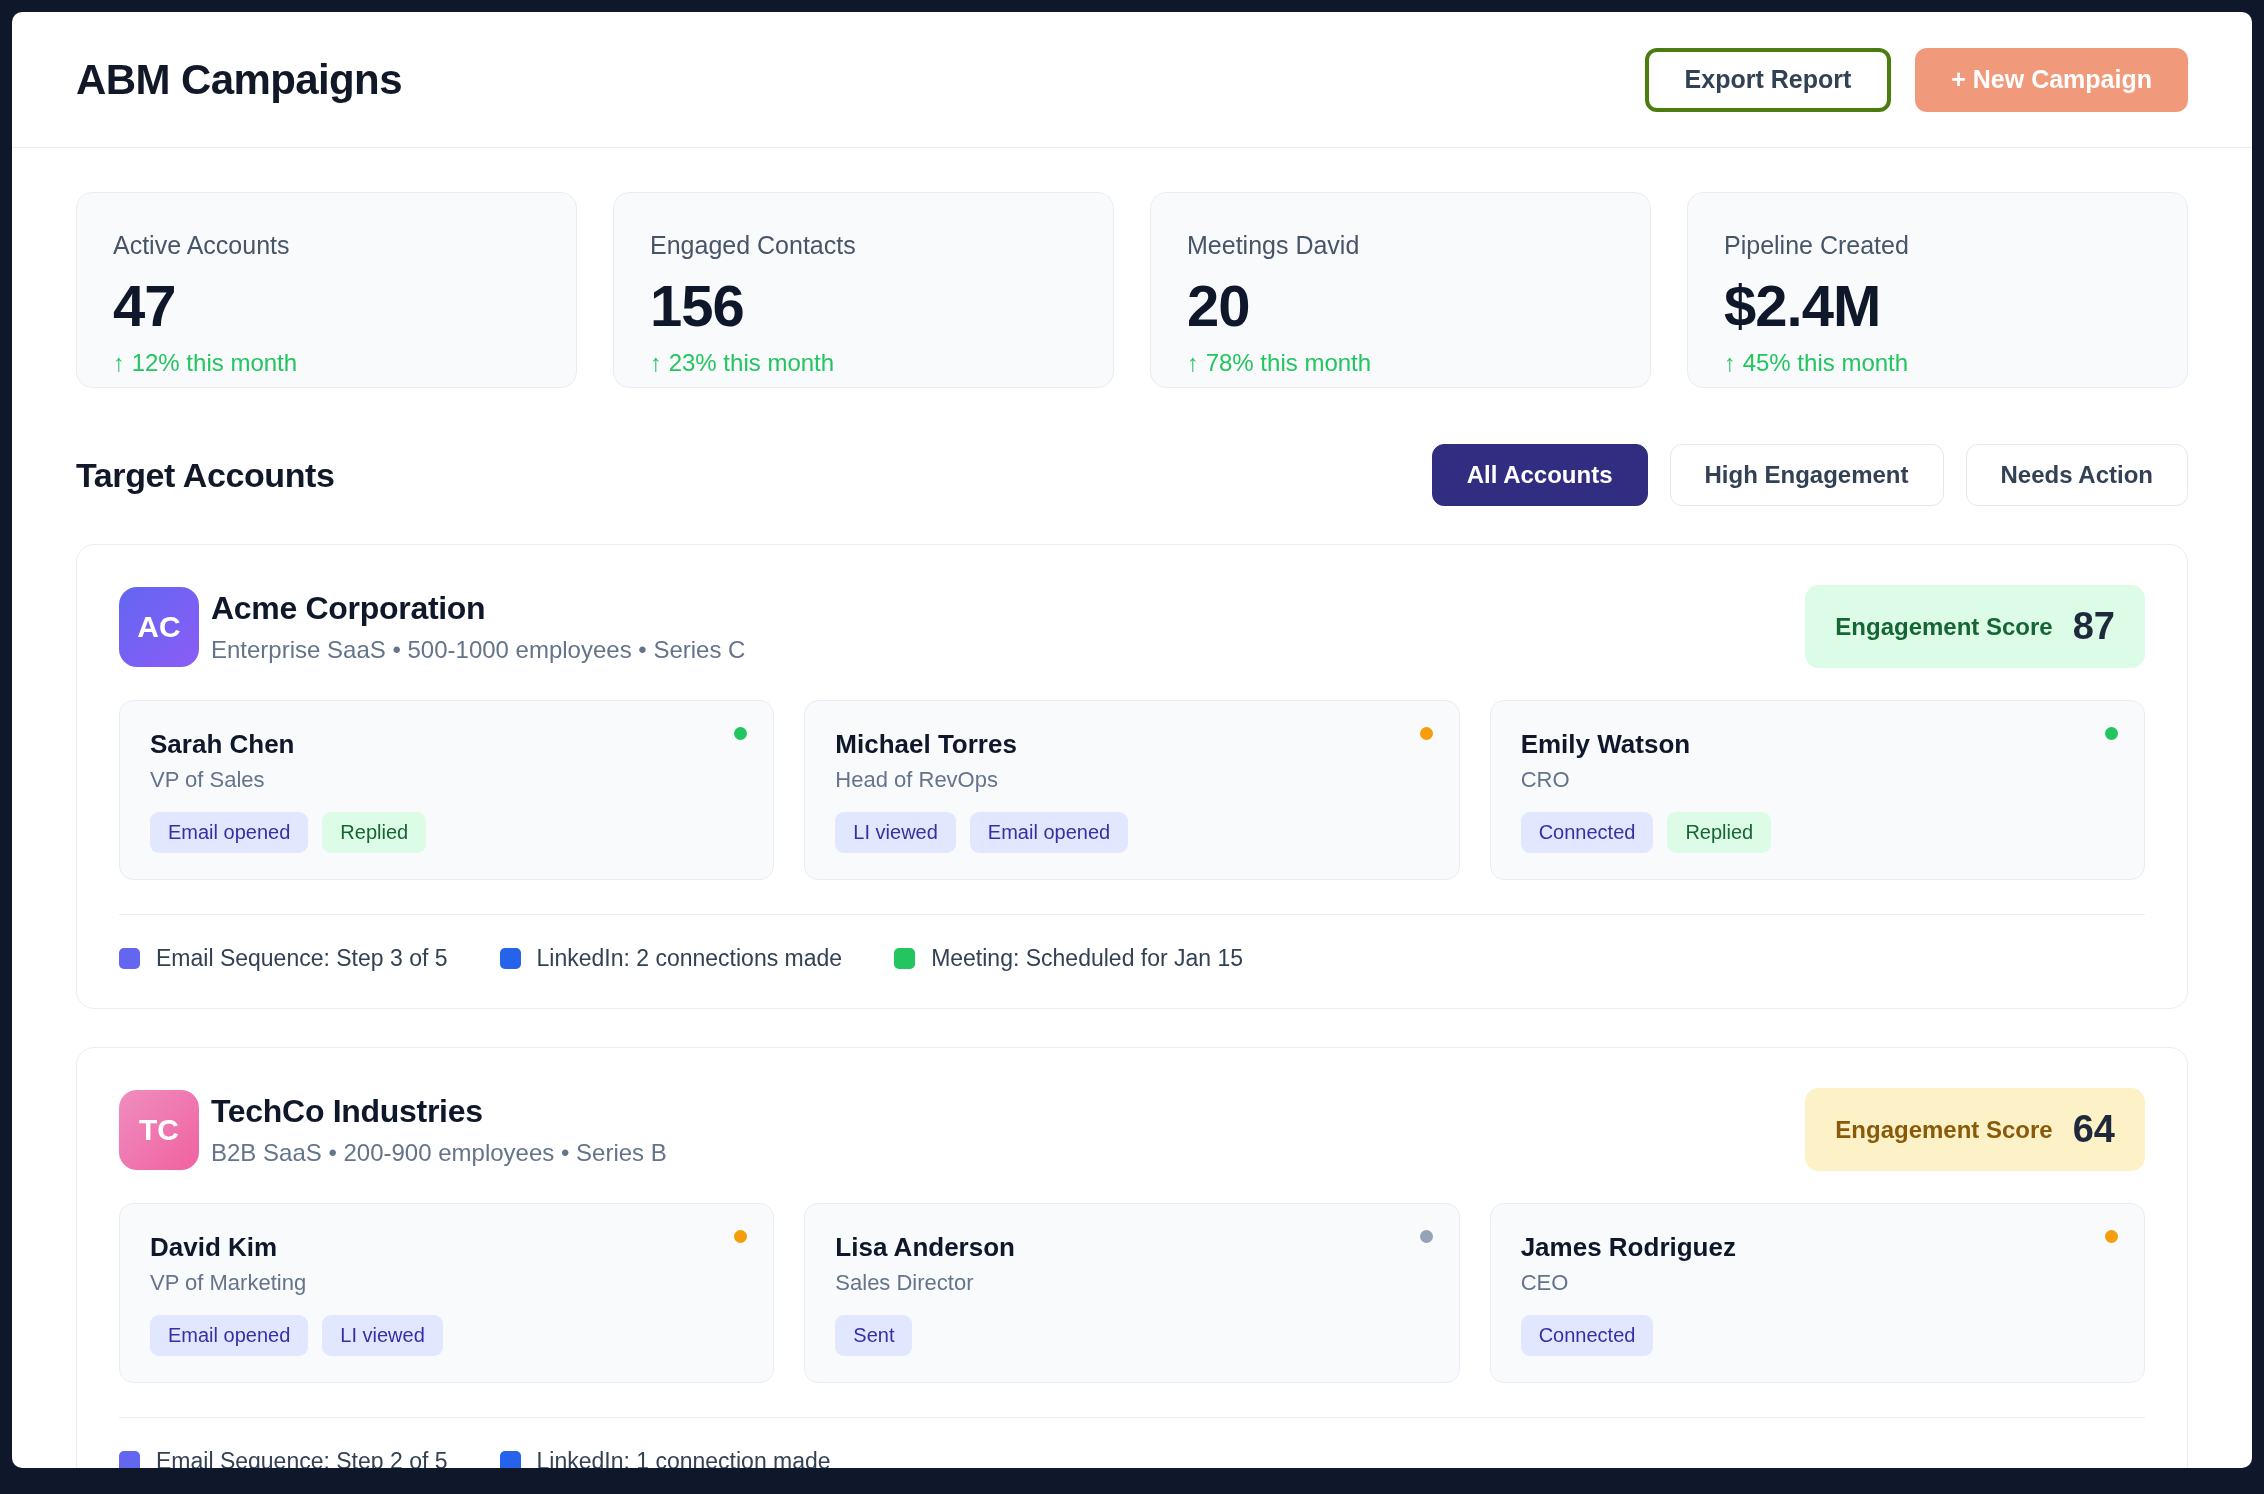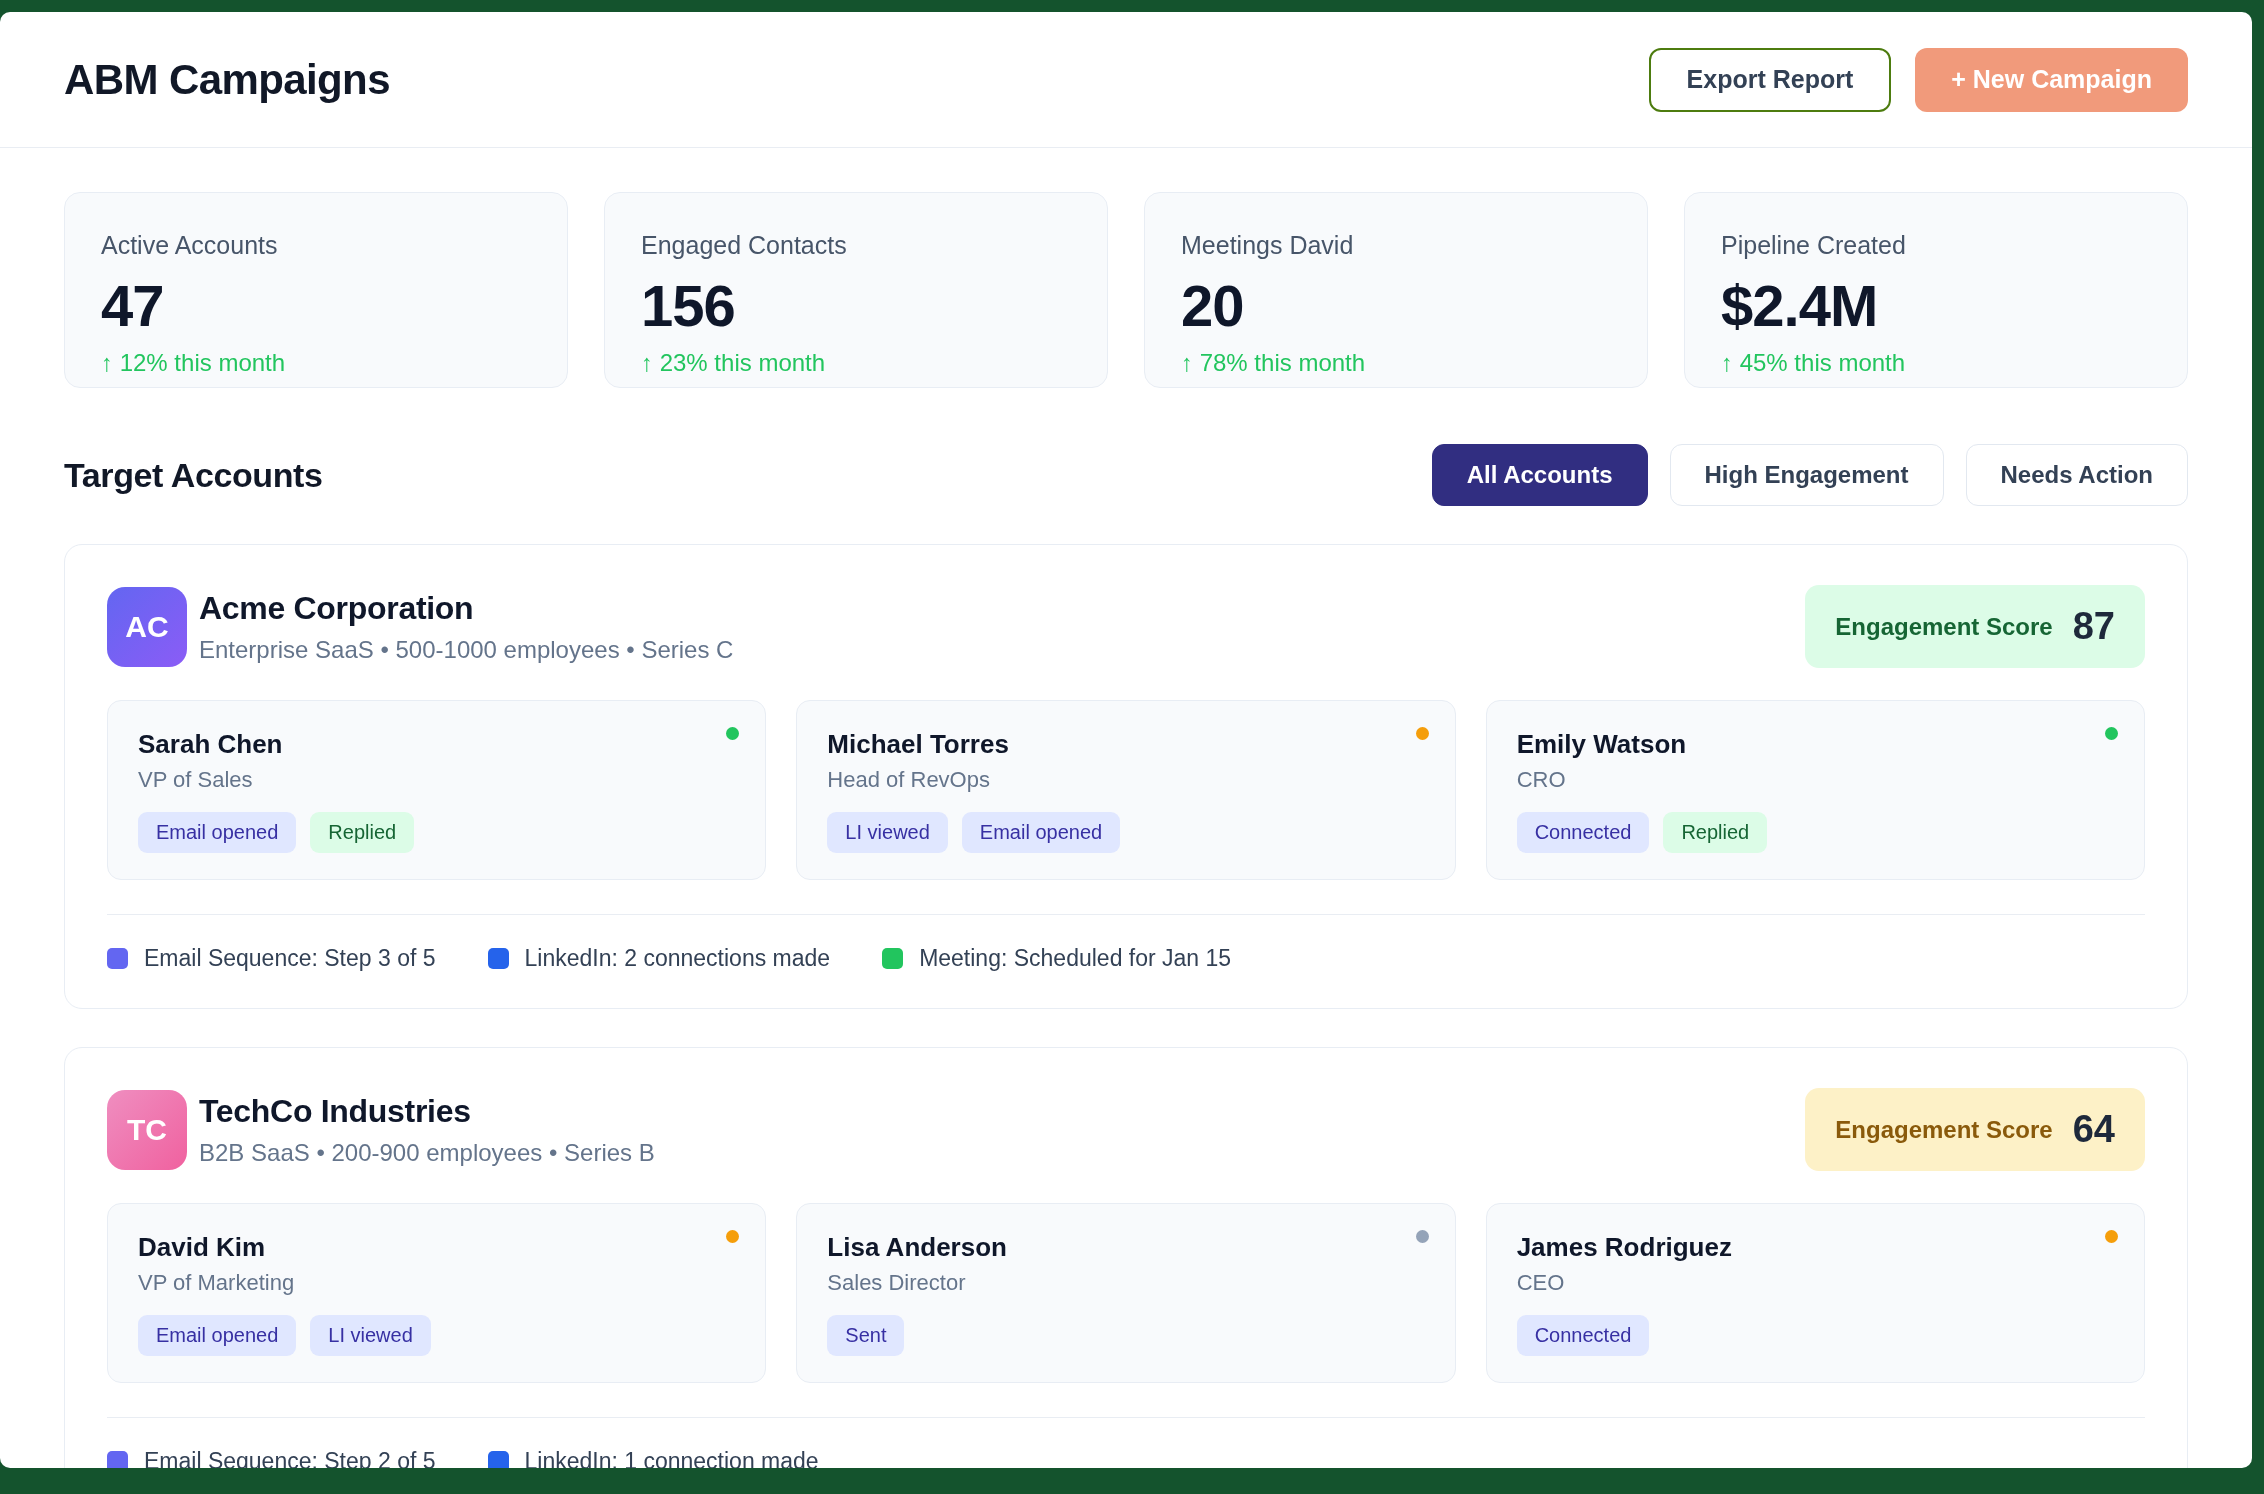--- a/index.html
+++ b/index.html
@@ -4,22 +4,22 @@
 <style>
   * { box-sizing: border-box; margin: 0; padding: 0; }
   html, body { width: 2264px; height: 1494px; }
   body {
     font-family: "Liberation Sans", sans-serif;
     background: #312e81;
     color: #0f172a;
   }
   .frame {
     width: 2264px; height: 1494px;
-    background: #14532d;
-    padding: 12px 12px 26px 0;
+    background: #0f172a;
+    padding: 12px 12px 26px 12px;
   }
   .page {
     width: 100%; height: 100%;
     background: #ffffff;
     border-radius: 10px;
     overflow: hidden;
     display: flex;
     flex-direction: column;
   }
 
@@ -35,21 +35,21 @@
   }
   .page-title { font-size: 42px; font-weight: 800; letter-spacing: -0.6px; color: #111827; }
   .header-actions { display: flex; gap: 24px; }
   .btn {
     font-family: inherit;
     font-size: 25px; font-weight: 600;
     height: 64px; padding: 0 36px;
     border-radius: 12px; border: none; cursor: pointer;
     display: inline-flex; align-items: center;
   }
-  .btn.ghost { background: #ffffff; border: 2px solid #4d7c0f; color: #334155; }
+  .btn.ghost { background: #ffffff; border: 4px solid #4d7c0f; color: #334155; }
   .btn.primary { background: #f19a7b; color: #ffffff; }
 
   
   .stats {
     display: grid;
     grid-template-columns: repeat(4, 1fr);
     gap: 36px;
     padding: 44px 64px 0 64px;
   }
   .stat-card {

